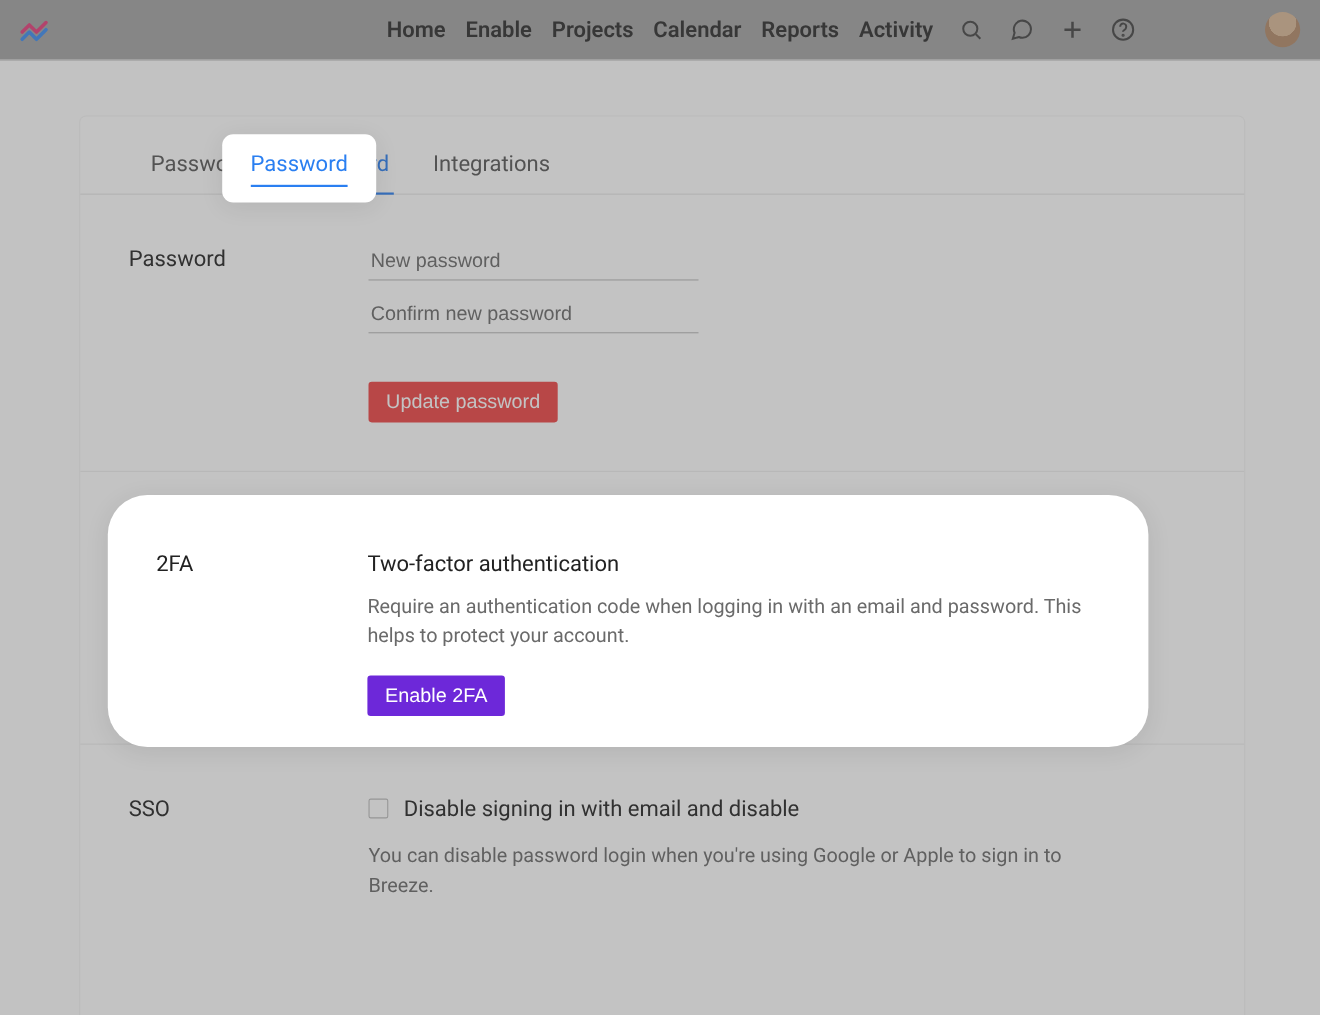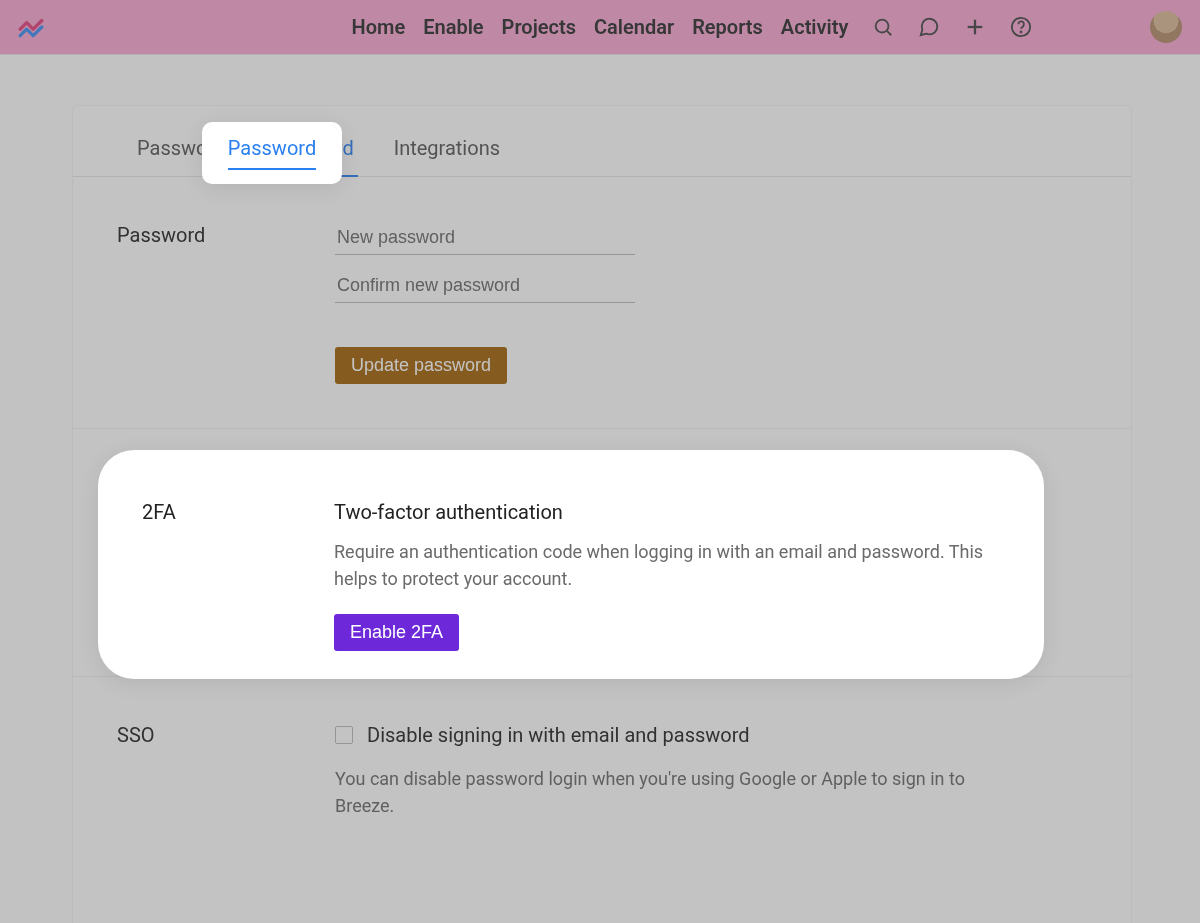--- a/index.html
+++ b/index.html
@@ -1,36 +1,36 @@
 <!DOCTYPE html>
 <html><head>
 <meta charset="utf-8">
 <style>
 * { margin:0; padding:0; box-sizing:border-box; }
 body { font-family:-apple-system,BlinkMacSystemFont,"Segoe UI",Roboto,Helvetica,Arial,sans-serif; background:#fdfdfd; color:#2b2b2b; width:1200px; height:923px; overflow:hidden; position:relative; }
-.topbar { height:55px; border-bottom:1px solid #e5e5e5; display:flex; align-items:center; padding:0 18px; position:relative; z-index:1; background:#f9a8d4; }
+.topbar { height:55px; border-bottom:1px solid #e5e5e5; display:flex; align-items:center; padding:0 18px; position:relative; z-index:1; background:#a3a3a3; }
 .logo { width:26px; height:26px; margin-right:auto; }
 .mainnav { position:absolute; left:50%; transform:translateX(-50%); display:flex; gap:18px; }
 .mainnav span { font-size:20px; font-weight:600; color:#2b2b2b; cursor:pointer; }
 .topicons { margin-left:auto; display:flex; align-items:center; gap:22px; }
 .icon-btn { width:24px; height:24px; display:flex; align-items:center; justify-content:center; cursor:pointer; color:#444; }
 .avatar { width:32px; height:32px; border-radius:50%; background:radial-gradient(circle at 50% 30%, #d9b896 45%, #b48a6a 46%); margin-left:95px; }
 .panel { position:absolute; left:73px; top:106px; width:1058px; bottom:0; background:#fff; border-radius:5px 5px 0 0; box-shadow:0 0 0 1px rgba(0,0,0,0.04); z-index:1; }
 .tabs { display:flex; gap:32px; padding:20px 60px 0; border-bottom:1px solid #e5e5e5; }
 .tab { font-size:20px; color:#555; padding:10px 4px 16px; cursor:pointer; position:relative; }
 .tab.active { color:#2a7ff1; }
 .tab.active::after { content:""; position:absolute; left:0; right:0; bottom:-1px; height:2px; background:#2a7ff1; }
 .section { display:flex; padding:46px 44px 44px; border-bottom:1px solid #eee; }
 .section.last { border-bottom:none; }
 .section-label { width:218px; font-size:20px; color:#222; }
 .section-body { flex:1; max-width:660px; }
 .pw-input { width:300px; border:none; border-bottom:1px solid #bbb; font-size:18px; color:#6a6a6a; padding:4px 2px 6px; outline:none; display:block; margin-bottom:16px; background:transparent; }
 .pw-input::placeholder { color:#6a6a6a; }
 .btn { display:inline-block; border:none; color:#fff; font-size:18px; padding:8px 16px; border-radius:3px; cursor:pointer; margin-top:28px; }
-.btn-primary-dark { background:#a16207; }
+.btn-primary-dark { background:#ef4444; }
 .btn-primary { background:#6d28d9; }
 .h3 { font-size:20px; color:#222; margin-bottom:14px; }
 .desc { font-size:18px; color:#6a6a6a; line-height:1.5; }
 .chk-row { display:flex; align-items:center; gap:14px; margin-bottom:18px; }
 .chk { width:18px; height:18px; border:1px solid #bbb; border-radius:2px; background:#fff; cursor:pointer; }
 .chk-label { font-size:20px; color:#222; }
 
 .dim { position:absolute; inset:0; background:rgba(80,80,80,0.34); z-index:5; pointer-events:none; }
 
 .hl { position:absolute; background:#fff; z-index:6; border-radius:10px; box-shadow:0 4px 22px rgba(0,0,0,0.08); }
@@ -109,21 +109,21 @@
       <div class="desc">Require an authentication code when logging in with an email and password. This helps to protect your account.</div>
       <button class="btn btn-primary">Enable 2FA</button>
     </div>
   </div>
 
   <div class="section last">
     <div class="section-label">SSO</div>
     <div class="section-body">
       <div class="chk-row">
         <div class="chk"></div>
-        <div class="chk-label">Disable signing in with email and password</div>
+        <div class="chk-label">Disable signing in with email and disable</div>
       </div>
       <div class="desc">You can disable password login when you're using Google or Apple to sign in to Breeze.</div>
     </div>
   </div>
 </div>
 
 <div class="dim"></div>
 
 <div class="hl hl-tab">
   <span>Password</span>

